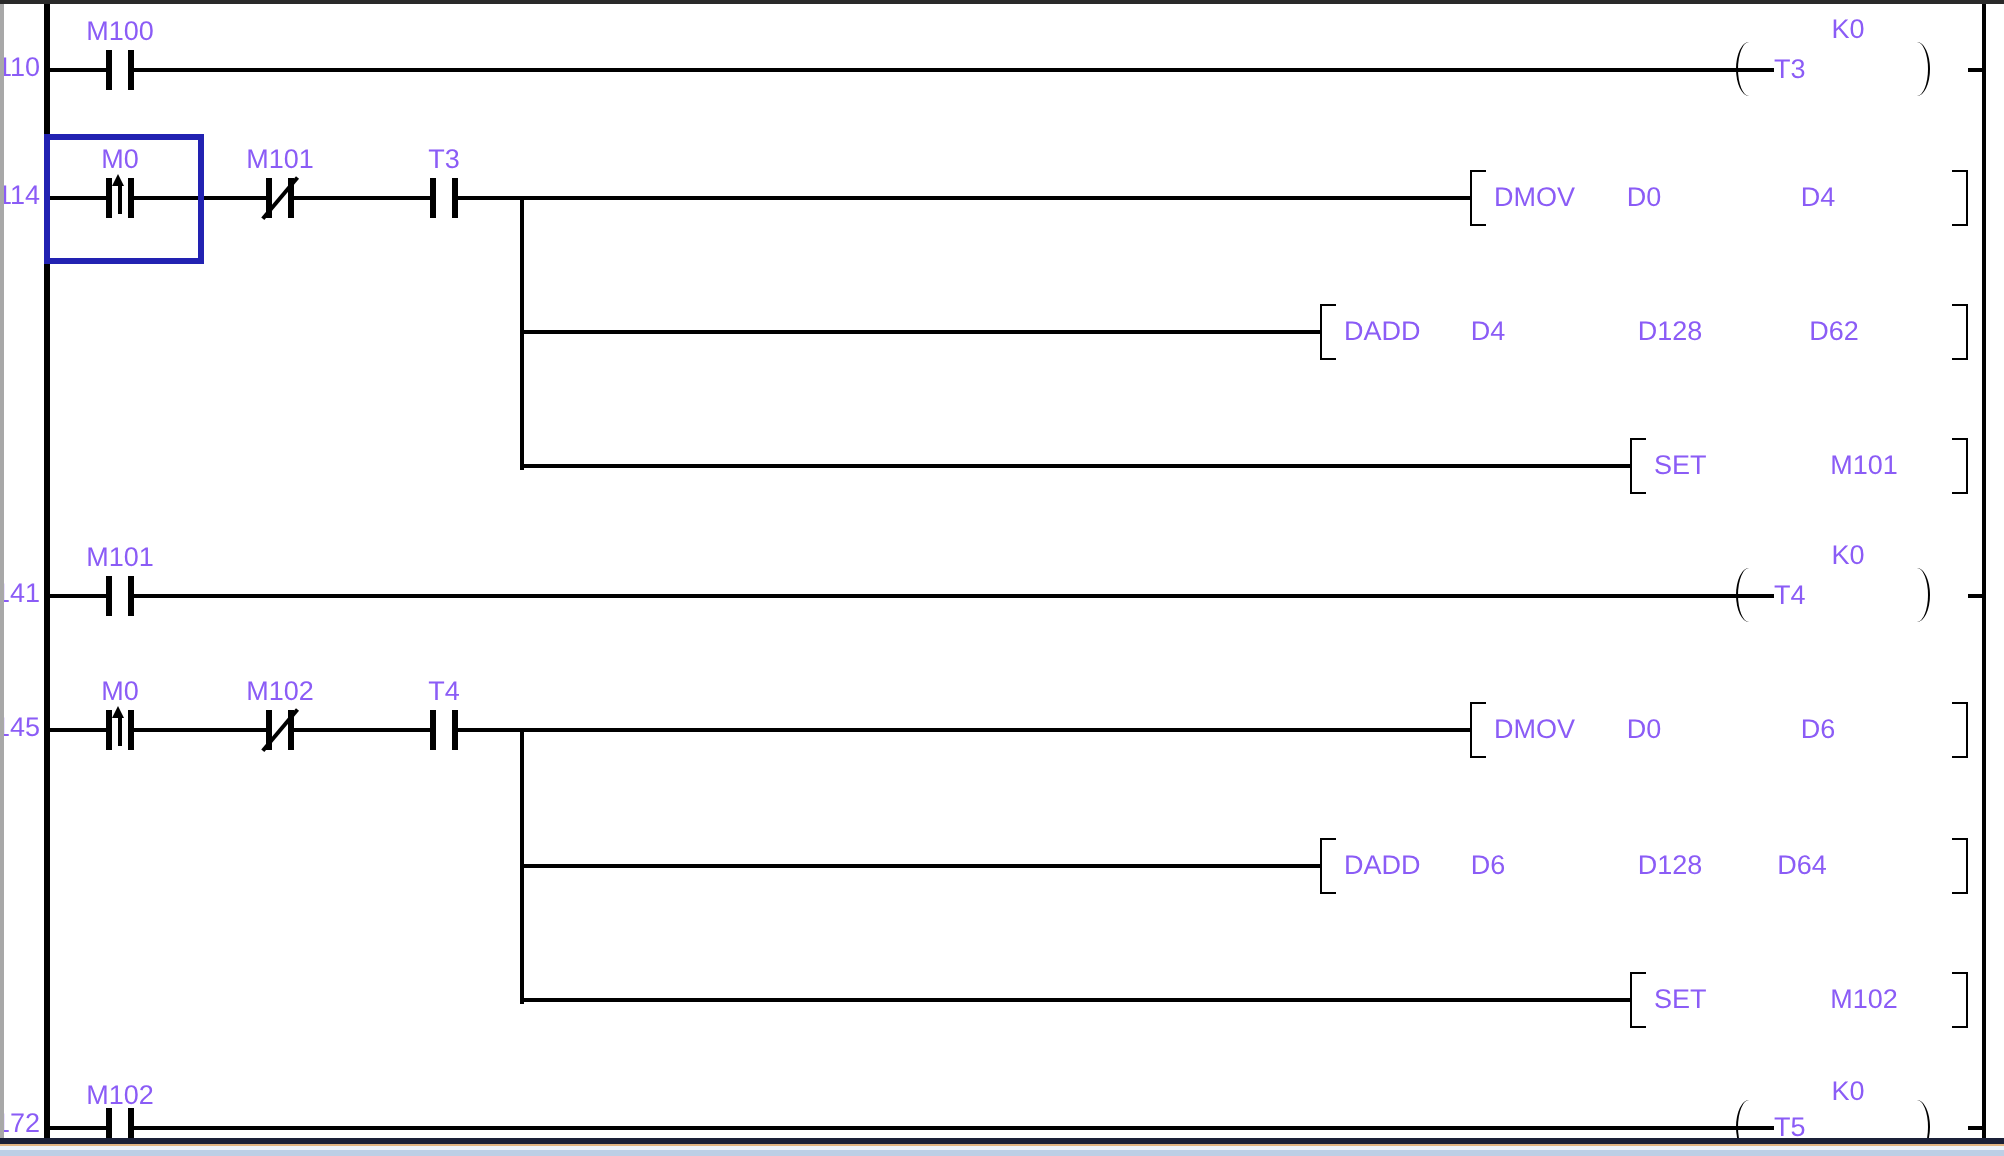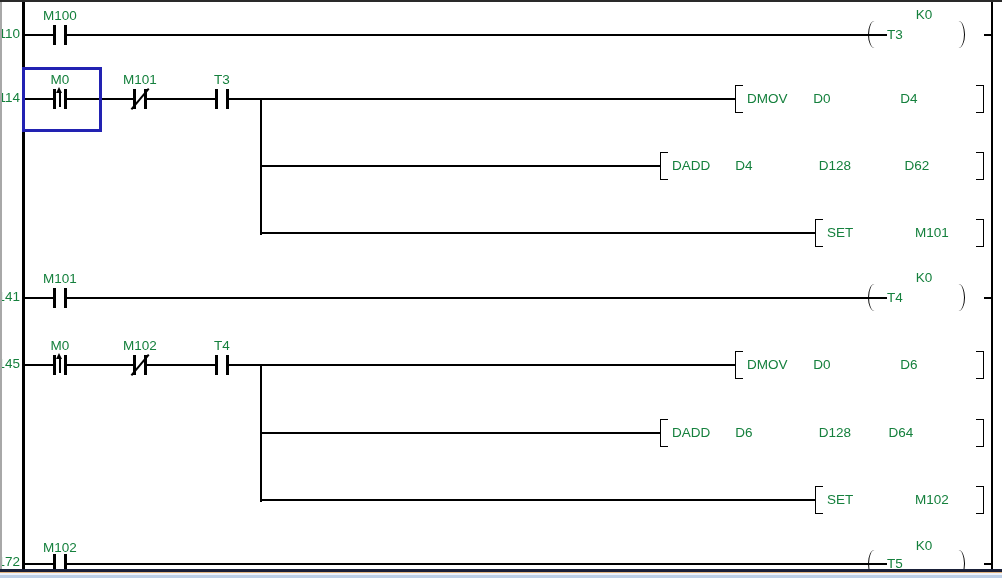--- a/index.html
+++ b/index.html
@@ -3,21 +3,21 @@
 <meta charset="utf-8">
 <style>
   html,body{margin:0;padding:0;}
   body{
     width:1002px;height:578px;position:relative;overflow:hidden;
     background:#ffffff;font-family:"Liberation Sans",sans-serif;color:#000;
   }
   .h{position:absolute;height:1.6px;background:#000;}
   .v{position:absolute;width:2px;background:#000;}
   .rail{position:absolute;width:2.5px;background:#000;}
-  .txt{position:absolute;font-size:13.5px;line-height:15px;white-space:nowrap;color:#15803d;}
+  .txt{position:absolute;font-size:13.5px;line-height:15px;white-space:nowrap;color:#8b5cf6;}
   .ctr{transform:translateX(-50%);}
   .stepno{width:26px;left:-6px;text-align:right;}
   .contact{position:absolute;width:32px;height:48px;}
   .bar{position:absolute;width:2.6px;height:20px;background:#000;}
   .slash{position:absolute;left:16px;top:28px;width:27px;height:1.8px;background:#000;
          transform:translate(-50%,-50%) rotate(-50deg);}
   .stem{position:absolute;left:15.2px;top:21px;width:1.7px;height:15px;background:#000;}
   .ahead{position:absolute;left:12.4px;top:16px;width:0;height:0;
          border-left:3.6px solid transparent;border-right:3.6px solid transparent;
          border-bottom:6px solid #000;}

